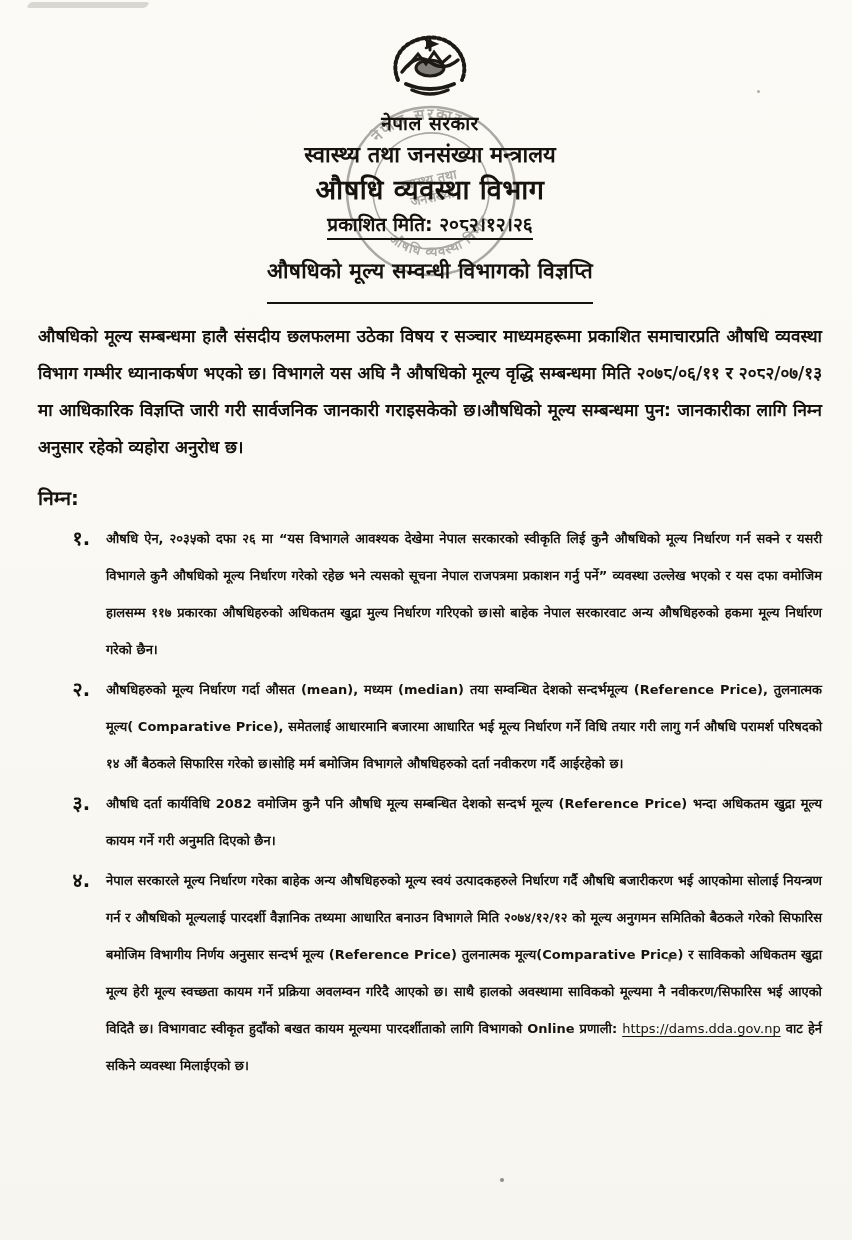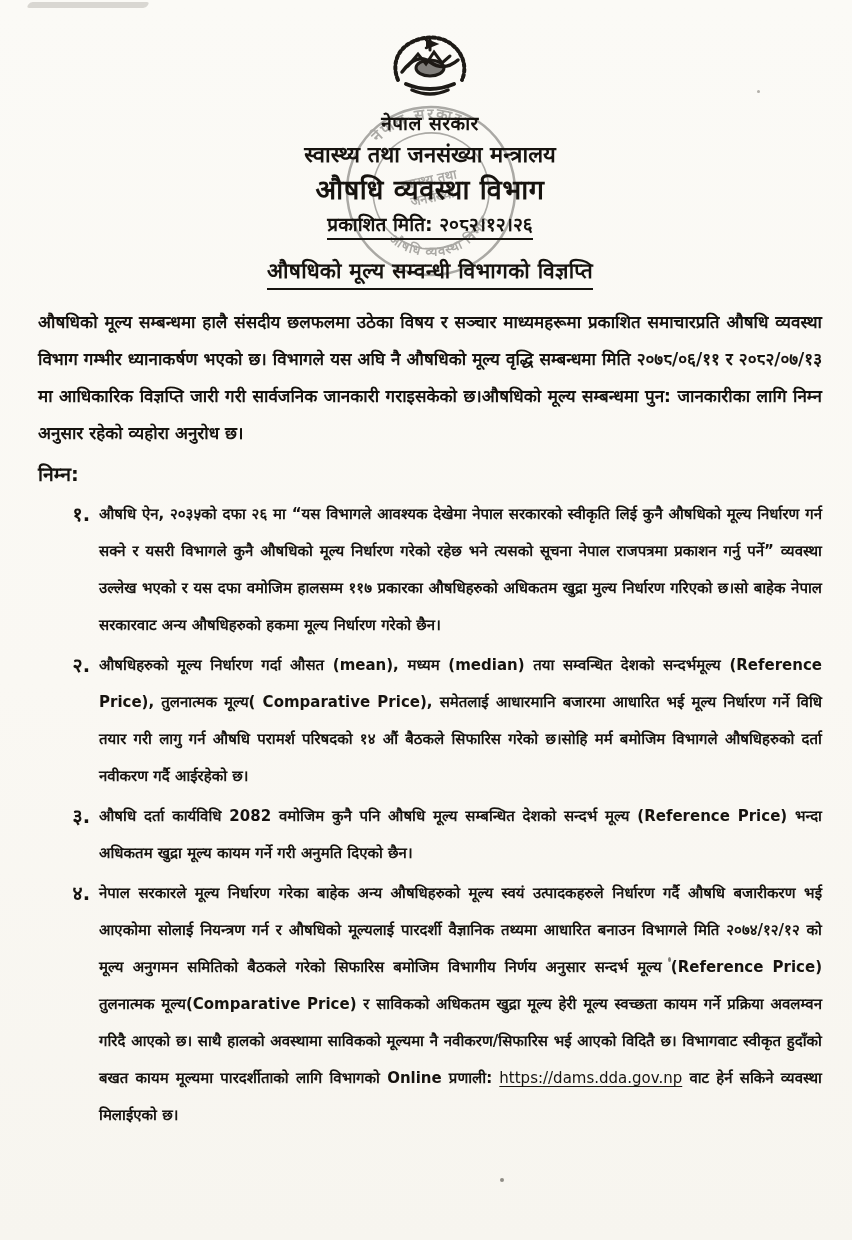--- a/index.html
+++ b/index.html
@@ -21,39 +21,39 @@
   .emblem{ display:block;margin:6px auto 4px auto; filter:blur(.4px); }
   .gov-line{ font-size:19px; letter-spacing:.5px; }
   .ministry-line{ font-size:22px; margin-top:2px; }
   .dept-line{ font-size:27px; margin-top:2px; letter-spacing:.5px;}
   .pub-line{
     display:inline-block; font-size:19px; margin-top:4px;
     border-bottom:2px solid #16130f; padding-bottom:1px;
   }
   .notice-title{
     display:inline-block; font-size:21px; margin-top:16px;
-    border-bottom:2px solid #16130f; padding-bottom:4px; letter-spacing:.3px;
+    border-bottom:2px solid #16130f; padding-bottom:18px; letter-spacing:.3px;
   }
   .hdr-wrap{text-align:center;}
   
   .stamp{
     position:absolute; left:336px; top:96px; width:190px; height:190px;
     opacity:.42; z-index:1; transform:rotate(-12deg);
     pointer-events:none;
   }
   
   .para{
     font-size:17px; line-height:37px; text-align:justify;
     margin:14px 0 0 0;
   }
-  .list-label{ font-size:19.4px; line-height:37px; margin-top:4px; }
+  .list-label{ font-size:19.4px; line-height:37px; margin-top:14px; }
   .olist{ margin-top:0; }
   .oitem{ display:flex; align-items:flex-start; margin-top:3px; }
   .oitem .num{ width:34px; min-width:34px; text-align:right; font-size:19.4px; line-height:37px; margin-left:18px;}
-  .oitem .itxt{ flex:1; font-size:15px; line-height:37px; text-align:justify; margin-left:9px;}
+  .oitem .itxt{ flex:1; font-size:13px; line-height:37px; text-align:justify; margin-left:16px;}
   .doc-url{
     color:#16130f; text-decoration:underline; text-underline-offset:3px;
     font-weight:400;
   }
   
   .artifact-top-smudge{
     position:absolute; left:28px; top:2px; width:120px; height:6px;
     background:#9a968e; opacity:.35; border-radius:3px;
     transform:skewX(-30deg); z-index:3;
   }

